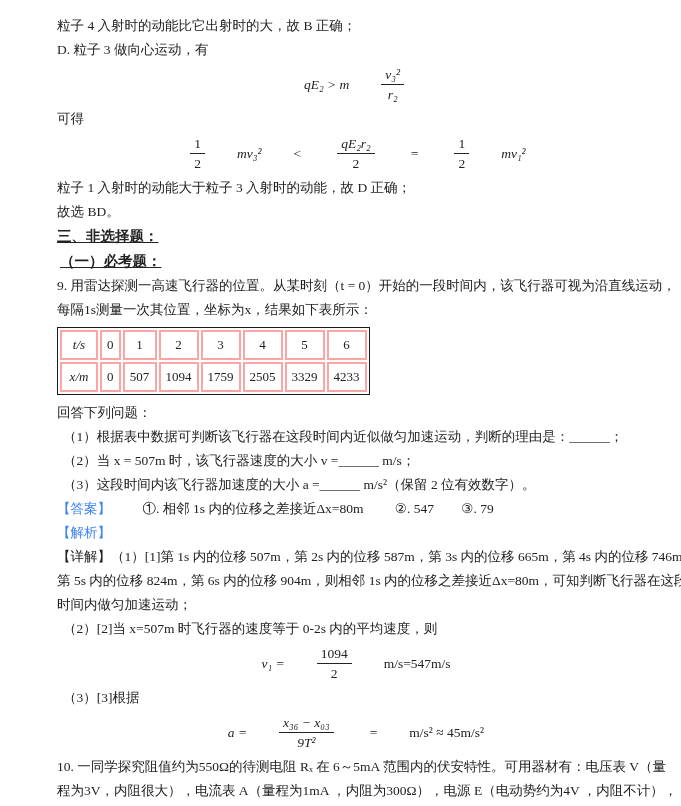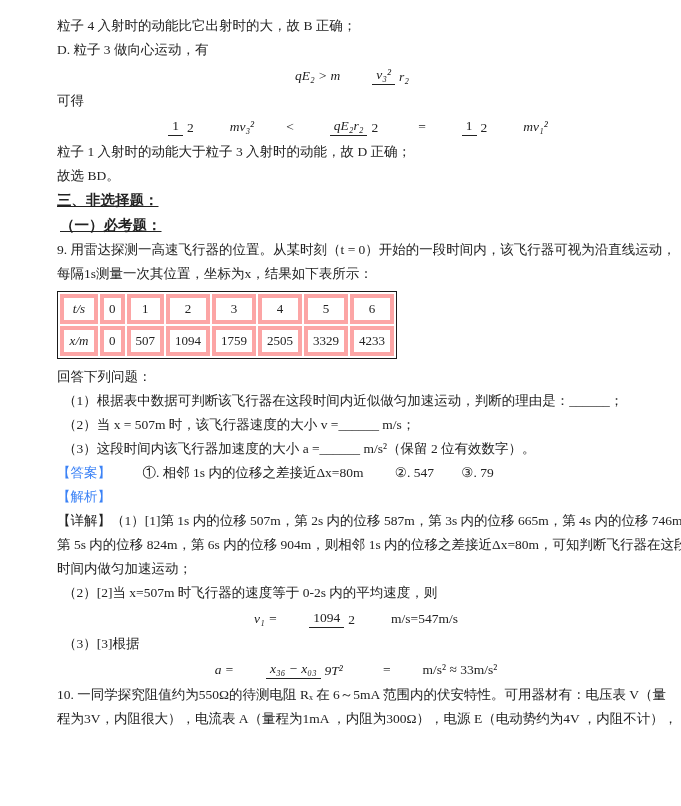--- a/index.html
+++ b/index.html
@@ -15,29 +15,29 @@
   p.heading { line-height:25px; font-weight:bold; font-size:14.5px;text-decoration:underline; }
   p.heading.sub { padding-left:3px; }
   .blue { color:#3b82f6; }
   .it { font-style:italic; }
   .rm { font-style:normal; }
   .formula {
     display:flex; justify-content:center; align-items:center;
     margin:4px 0; line-height:17px; font-style:italic;gap:28px;
   }
   .formula .sp { margin:0 4px; }
-  .frac { display:inline-flex; flex-direction:row; align-items:center; margin:0 4px;justify-content:center; }
+  .frac { display:inline-flex; flex-direction:column; align-items:center; margin:0 4px;justify-content:center; }
   .frac .num { display:block; padding:0 4px 1px; border-bottom:1px solid #222; text-align:center; }
   .frac .den { display:block; padding:1px 4px 0; text-align:center; }
   table.data {
     border-collapse:separate; border-spacing:2px;
     border:1.5px solid #1a1a1a; margin:5px 0 6px 0;
   }
   table.data td {
-    border:4px solid #fca5a5; text-align:center;
+    border:2px solid #fca5a5; text-align:center;
     height:30px; padding:0 5px; font-size:13px; min-width:34px;
   }
   table.data td.hdr { font-style:italic; min-width:38px; }
   table.data td.c0 { min-width:20px; }
   .ans-item { margin-left:28px; }
   .ans-item.tight { margin-left:24px; }
 </style>
 </head>
 <body>
 
@@ -141,17 +141,17 @@
 
 <p class="line indent">（3）[3]根据</p>
 
 <div class="formula">
   <span class="it">a =</span>
   <span class="frac">
     <span class="num it">x₃₆ − x₀₃</span>
     <span class="den it">9T²</span>
   </span>
   <span class="rm sp">=</span>
-  <span class="rm">m/s² ≈ 33m/s²</span>
+  <span class="rm">m/s² ≈ 45m/s²</span>
 </div>
 
 <p class="line">10. 一同学探究阻值约为550Ω的待测电阻 Rₓ 在 6～5mA 范围内的伏安特性。可用器材有：电压表 V（量</p>
 <p class="line">程为3V，内阻很大），电流表 A（量程为1mA ，内阻为300Ω），电源 E（电动势约为4V ，内阻不计），</p>
 
 </body></html>

